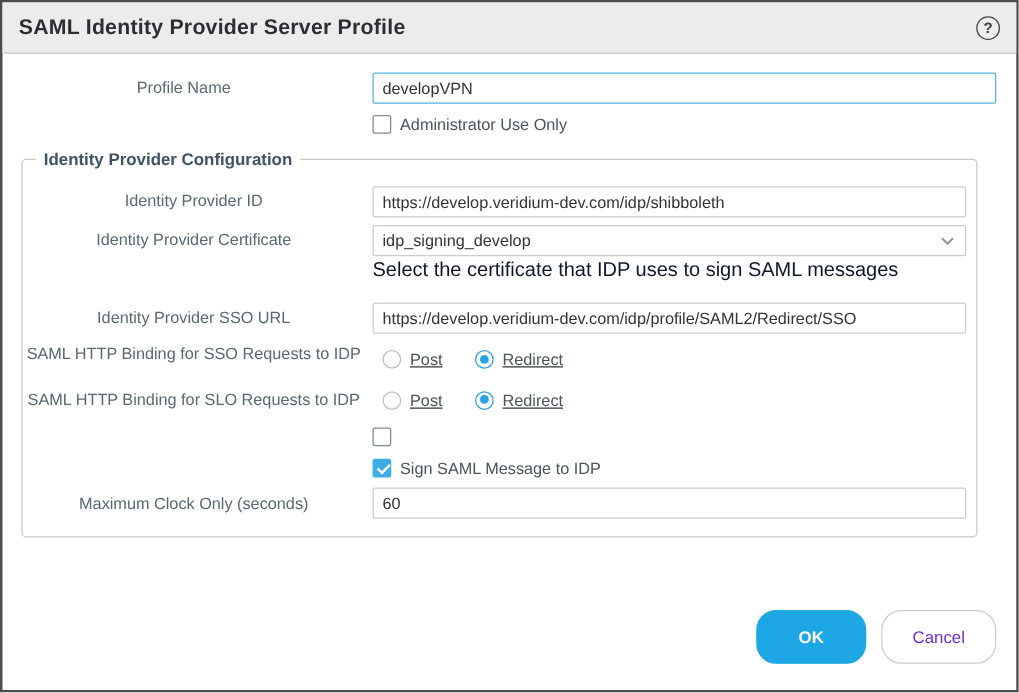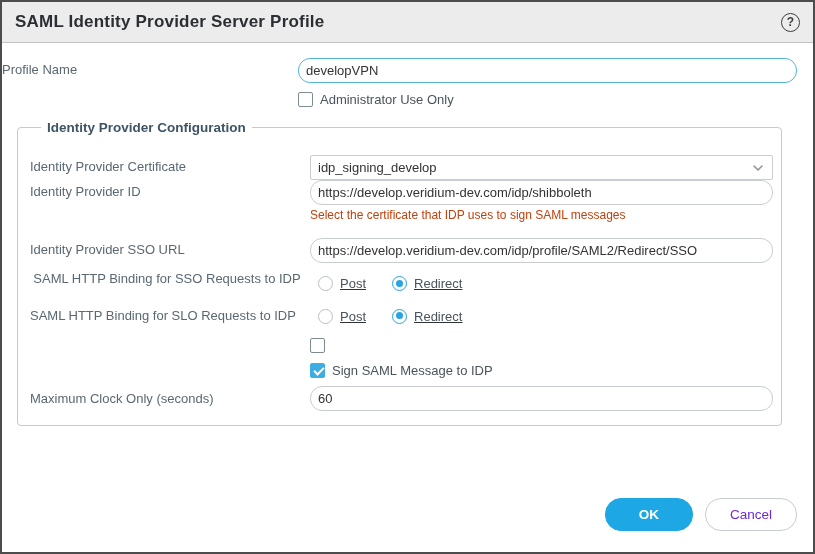--- a/index.html
+++ b/index.html
@@ -29,45 +29,45 @@
     display: flex; align-items: center; justify-content: center;
     font-size: 12px; font-weight: 700; color: #3e3e3e; cursor: pointer;
   }
 
   
   .body { flex: 1; padding: 15px 16px 0 0; }
 
   .row { display: flex; align-items: center; }
   .lbl {
     width: 290px; flex-shrink: 0;
-    text-align: left; color: #5a6872;
+    text-align: center; color: #5a6872;
     padding-right: 0; margin-right: 6px; line-height: 1.25;
   }
   .lbl.center { text-align: center; }
 
   .txt {
     flex: 1; height: 25px;
-    border: 1px solid #c9cdd1; border-radius: 12px;
+    border: 1px solid #c9cdd1; border-radius: 2px;
     padding: 0 7px; font-size: 13px; color: #333;
     font-family: "Liberation Sans", sans-serif;
     background: #fff; outline: none;
   }
   .txt.focused { border: 1.5px solid #52b5dc; }
 
   
   .select {
     flex: 1; height: 25px;
     border: 1px solid #c9cdd1; border-radius: 2px;
     display: flex; align-items: center;
     padding: 0 7px; background: #fff; cursor: pointer;
   }
   .select .sel-value { flex: 1; color: #333; }
   .chev { color: #8a949b; display: flex; }
 
-  .helper { font-size: 12px; color: #c2410c; margin: 3px 0 0 280px; }
+  .helper { font-size: 16px; color: #0f172a; margin: 3px 0 0 280px; }
 
   
   .cb-row { display: flex; align-items: center; cursor: pointer; }
   .cb {
     width: 15px; height: 15px; flex-shrink: 0;
     border: 1.5px solid #7f8b93; border-radius: 2px; background: #fff;
     margin-right: 7px; position: relative;
   }
   .cb.checked { background: #3caee3; border-color: #3caee3; }
   .cb.checked::after {
@@ -90,21 +90,21 @@
   .radio.selected::after {
     content: ""; position: absolute; left: 2.5px; top: 2.5px;
     width: 7px; height: 7px; border-radius: 50%; background: #2aa3e2;
   }
   .radio-label { color: #49545c; }
 
   
   fieldset {
     margin: 13px 15px 0 15px;
     border: 1px solid #c6cacd; border-radius: 4px;
-    padding: 14px 8px 14px 12px;
+    padding: 14px 8px 14px 0;
   }
   legend {
     margin-left: 11px; padding: 0 6px;
     font-weight: 700; font-size: 13.5px; color: #3e5465;
   }
   fieldset .lbl { width: 274px; }
   fieldset .cb-row, fieldset .helper { margin-left: 280px; }
 
   .mt6  { margin-top: 6px; }
   .mt8  { margin-top: 8px; }
@@ -117,21 +117,21 @@
 
   .admin-row { margin: 9px 0 0 296px; }
 
   
   .footer {
     flex-shrink: 0;
     display: flex; justify-content: flex-end; align-items: center;
     gap: 12px; padding: 0 16px 21px 0;
   }
   .btn {
-    height: 33px; min-width: 88px; border-radius: 16px;
+    height: 43px; min-width: 88px; border-radius: 16px;
     font-size: 13.5px; display: flex; align-items: center; justify-content: center;
     padding: 0 24px; cursor: pointer; font-family: "Liberation Sans", sans-serif;
   }
   .btn-primary { background: #1da7e4; border: 1px solid #1da7e4; color: #fff; font-weight: 600; }
   .btn-secondary { background: #fff; border: 1px solid #c8cdd1; color: #6d28d9; }
 </style>
 </head>
 <body>
 
 <div class="dialog">
@@ -148,37 +148,37 @@
       <input class="txt focused" type="text" value="developVPN" style="">
     </div>
 
     <div class="cb-row admin-row">
       <span class="cb"></span>
       <span class="cb-label">Administrator Use Only</span>
     </div>
 
     <fieldset>
       <legend>Identity Provider Configuration</legend>
+
+      <div class="row">
+        <span class="lbl">Identity Provider ID</span>
+        <input class="txt" type="text" value="https://develop.veridium-dev.com/idp/shibboleth" style="">
+      </div>
 
       <div class="row mt6">
         <span class="lbl">Identity Provider Certificate</span>
         <div class="select">
           <span class="sel-value">idp_signing_develop</span>
           <span class="chev">
             <svg width="14" height="14" viewBox="0 0 14 14">
                 <path d="M3 5l4 4 4-4" fill="none" stroke="#8a949b" stroke-width="1.6" stroke-linecap="round" stroke-linejoin="round"></path>
               </svg>
           </span>
         </div>
       </div>
-
-      <div class="row">
-        <span class="lbl">Identity Provider ID</span>
-        <input class="txt" type="text" value="https://develop.veridium-dev.com/idp/shibboleth" style="">
-      </div>
       <div class="helper">Select the certificate that IDP uses to sign SAML messages</div>
 
       <div class="row mt16">
         <span class="lbl">Identity Provider SSO URL</span>
         <input class="txt" type="text" value="https://develop.veridium-dev.com/idp/profile/SAML2/Redirect/SSO" style="">
       </div>
 
 
       <div class="row mt8 align-top">
         <span class="lbl center">SAML HTTP Binding for SSO Requests to IDP</span>

